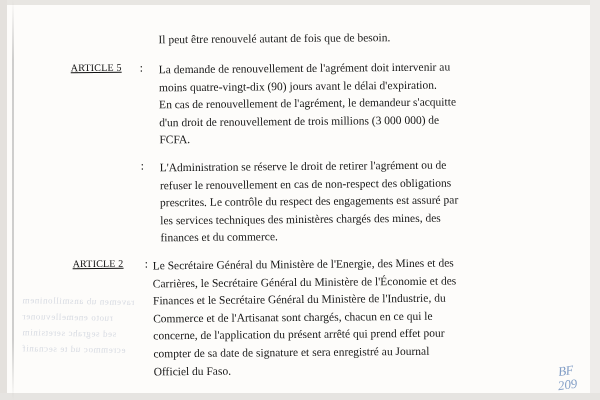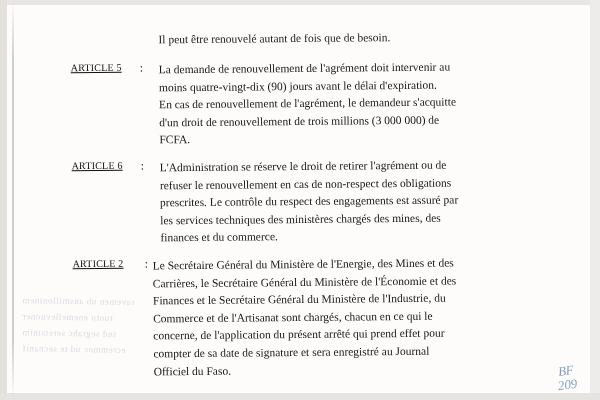--- a/index.html
+++ b/index.html
@@ -183,21 +183,20 @@
       <div class="art-body">
         <span class="line">La demande de renouvellement de l'agrément doit intervenir au</span>
         <span class="line">moins quatre-vingt-dix (90) jours avant le délai d'expiration.</span>
         <span class="line">En cas de renouvellement de l'agrément, le demandeur s'acquitte</span>
         <span class="line">d'un droit de renouvellement de trois millions (3 000 000) de</span>
         <span class="line">FCFA.</span>
       </div>
     </div>
 
     <div class="article" id="article-6">
-      <div class="art-label">ARTICLE 6</div>
       <div class="art-colon">:</div>
       <div class="art-body">
         <span class="line">L'Administration se réserve le droit de retirer l'agrément ou de</span>
         <span class="line">refuser le renouvellement en cas de non-respect des obligations</span>
         <span class="line">prescrites. Le contrôle du respect des engagements est assuré par</span>
         <span class="line">les services techniques des ministères chargés des mines, des</span>
         <span class="line">finances et du commerce.</span>
       </div>
     </div>
 

